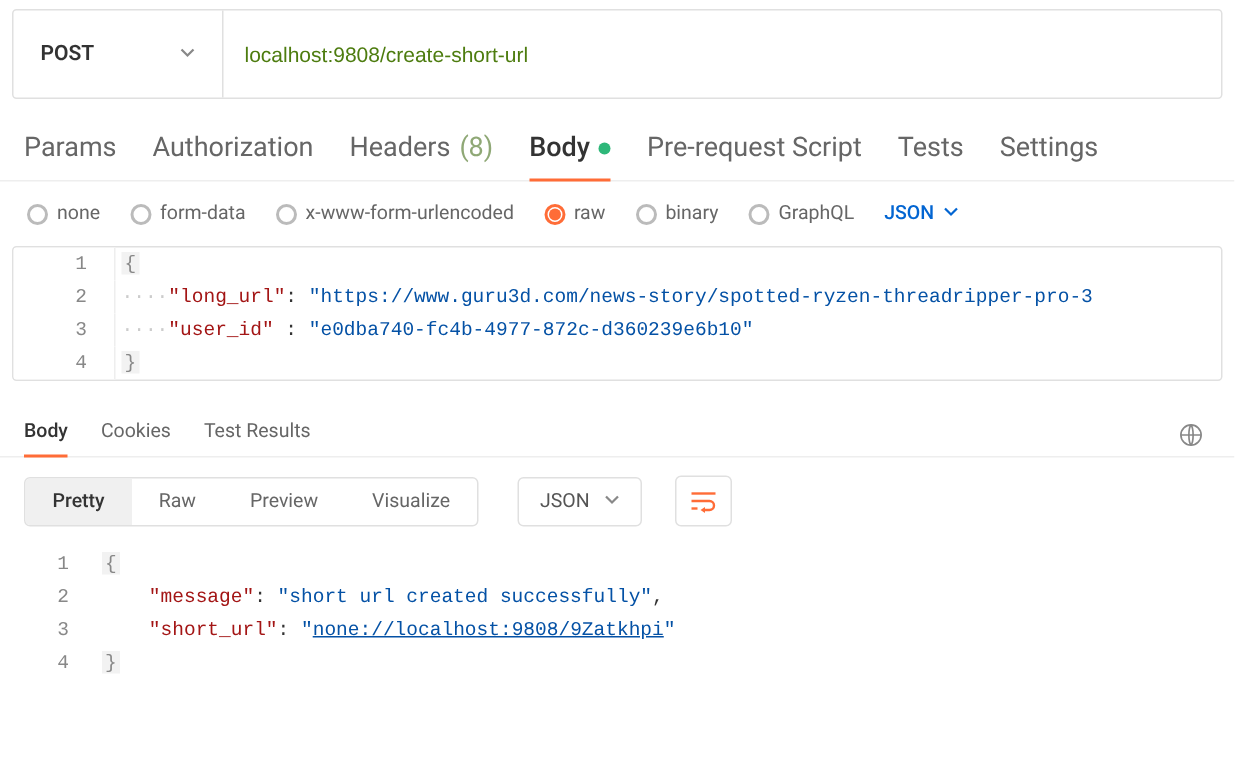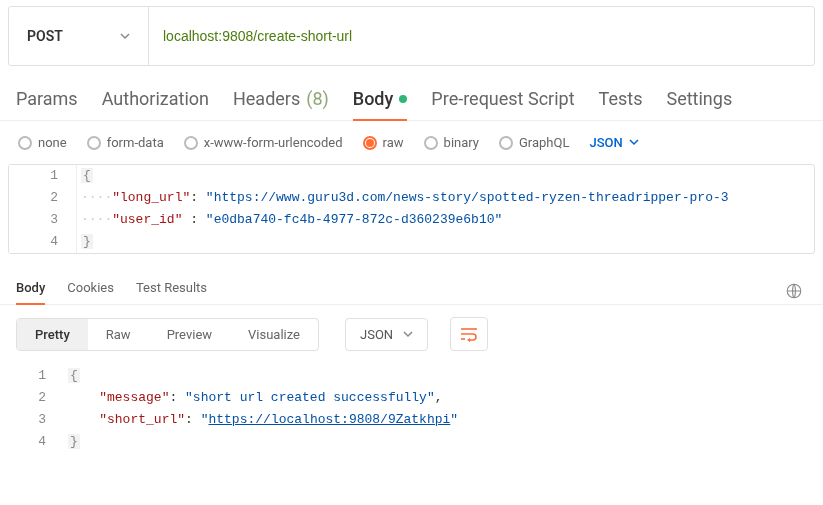--- a/index.html
+++ b/index.html
@@ -343,19 +343,19 @@
   <div class="line">
     <div class="gutter">1</div>
     <div class="code"><span class="brace">{</span></div>
   </div>
   <div class="line">
     <div class="gutter">2</div>
     <div class="code">    <span class="key">"message"</span><span class="colon">: </span><span class="str">"short url created successfully"</span><span class="comma">,</span></div>
   </div>
   <div class="line">
     <div class="gutter">3</div>
-    <div class="code">    <span class="key">"short_url"</span><span class="colon">: </span><span class="str">"</span><span class="link">https://localhost:9808/9Zatkhpi</span><span class="str">"</span></div>
+    <div class="code">    <span class="key">"short_url"</span><span class="colon">: </span><span class="str">"</span><span class="link">none://localhost:9808/9Zatkhpi</span><span class="str">"</span></div>
   </div>
   <div class="line">
     <div class="gutter">4</div>
     <div class="code"><span class="brace">}</span></div>
   </div>
 </div>
 
 </body></html>

